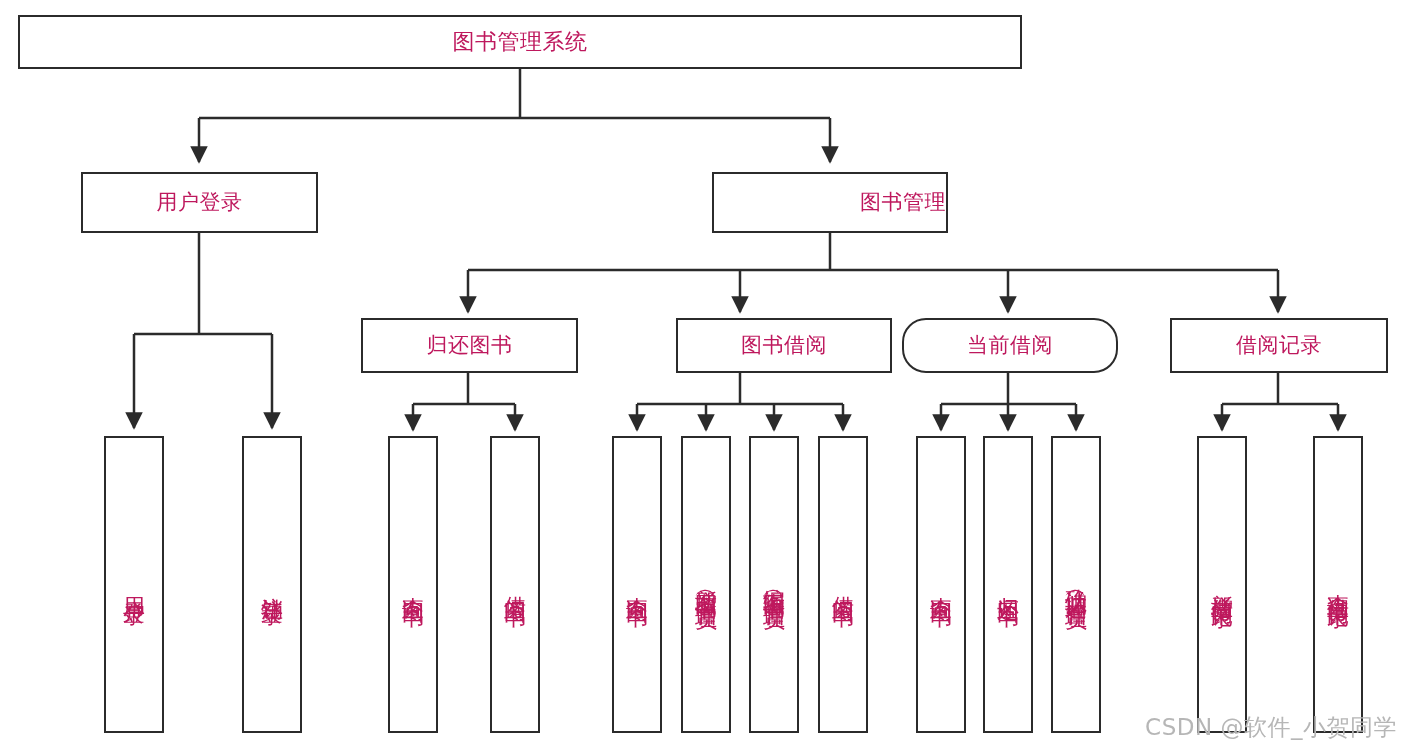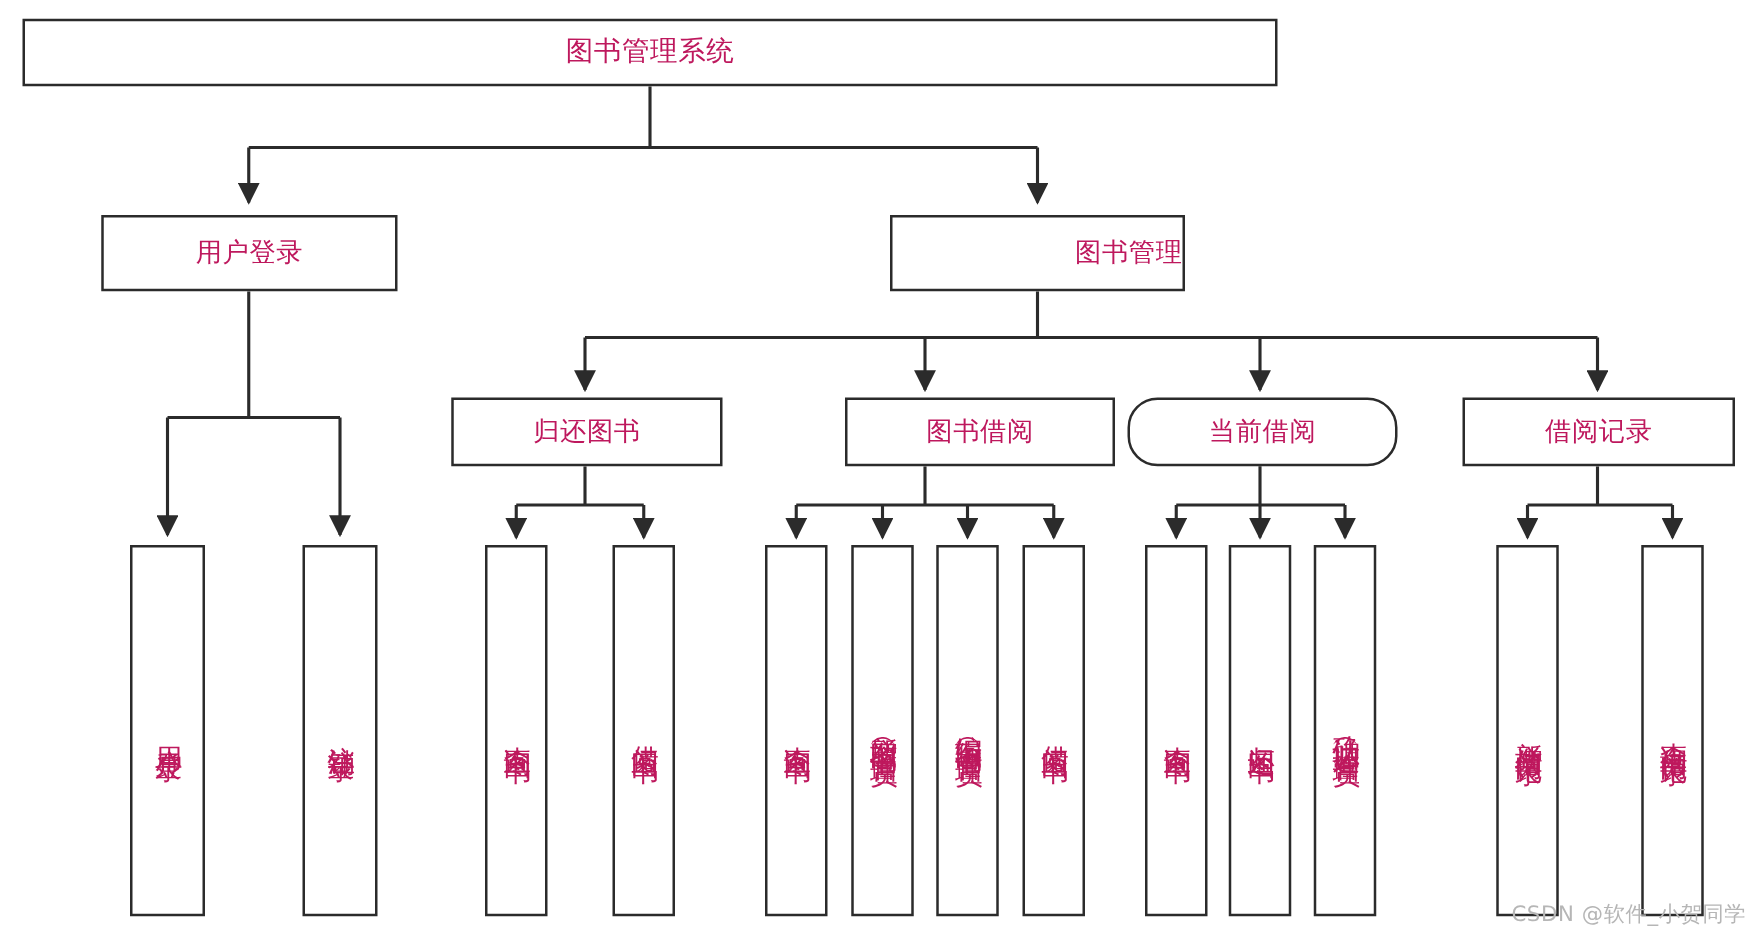--- a/index.html
+++ b/index.html
@@ -58,21 +58,21 @@
     writing-mode: vertical-rl;
     text-orientation: upright;
     font-size: 22px;
     letter-spacing: 3px;
     line-height: 1;
   }
   .watermark {
     position: absolute;
     right: 8px;
     bottom: 4px;
-    font-size: 17px;
+    font-size: 23px;
     color: #b6b6b6;
     z-index: 9;
     white-space: nowrap;
     letter-spacing: 0.5px;
   }
 </style>
 </head>
 <body>
 
 <div id="canvas">

